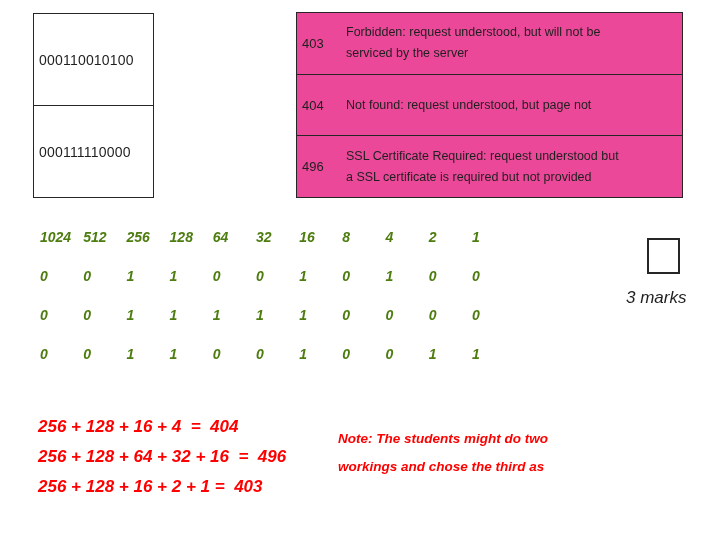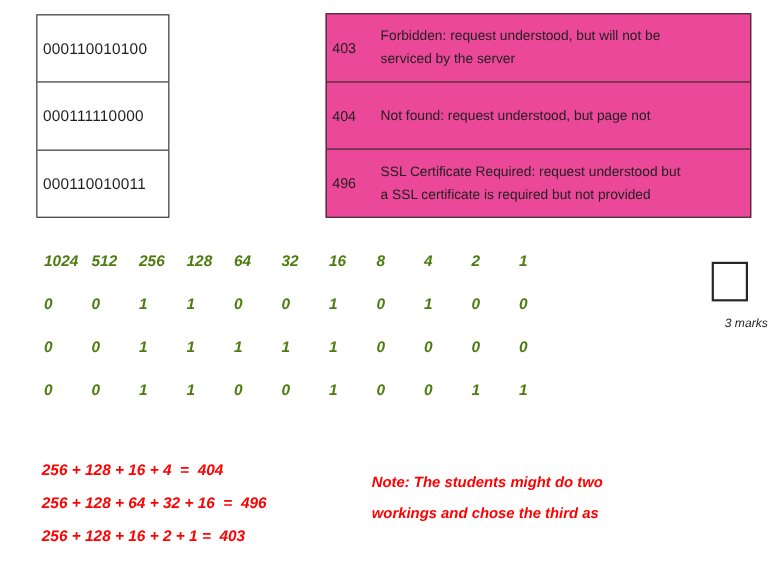--- a/index.html
+++ b/index.html
@@ -88,34 +88,34 @@
     left: 647px; top: 238px;
     width: 33px; height: 36px;
     border: 2px solid #262626;
     box-sizing: border-box;
     background: #fff;
   }
   .marks-label {
     position: absolute;
     left: 626px; top: 288px;
     width: 72px;
-    text-align: right;
-    font-style: italic;
-    font-size: 11px;
+    text-align: left;
+    font-style: italic;
+    font-size: 17px;
     color: #1f1f1f;
   }
 
   
   .workings {
     position: absolute;
     left: 38px; top: 412px;
     color: #fe0000;
     font-weight: bold;
     font-style: italic;
-    font-size: 14px;
+    font-size: 17px;
     line-height: 30px;
   }
   .workings div { white-space: pre; }
 
   
   .note {
     position: absolute;
     left: 338px; top: 425px;
     color: #fe0000;
     font-weight: bold;
@@ -129,23 +129,20 @@
 <body>
 
 <div class="page">
 
   <div class="binary-table">
     <div class="binary-row">
       <span>000110010100</span>
     </div>
     <div class="binary-row">
       <span>000111110000</span>
-    </div>
-    <div class="binary-row">
-      <span>000110010011</span>
     </div>
   </div>
 
   <div class="code-table">
     <div class="code-row">
       <div class="code-cell">403</div>
       <div class="desc-cell">
         <div>Forbidden: request understood, but will not be</div>
         <div>serviced by the server</div>
       </div>

